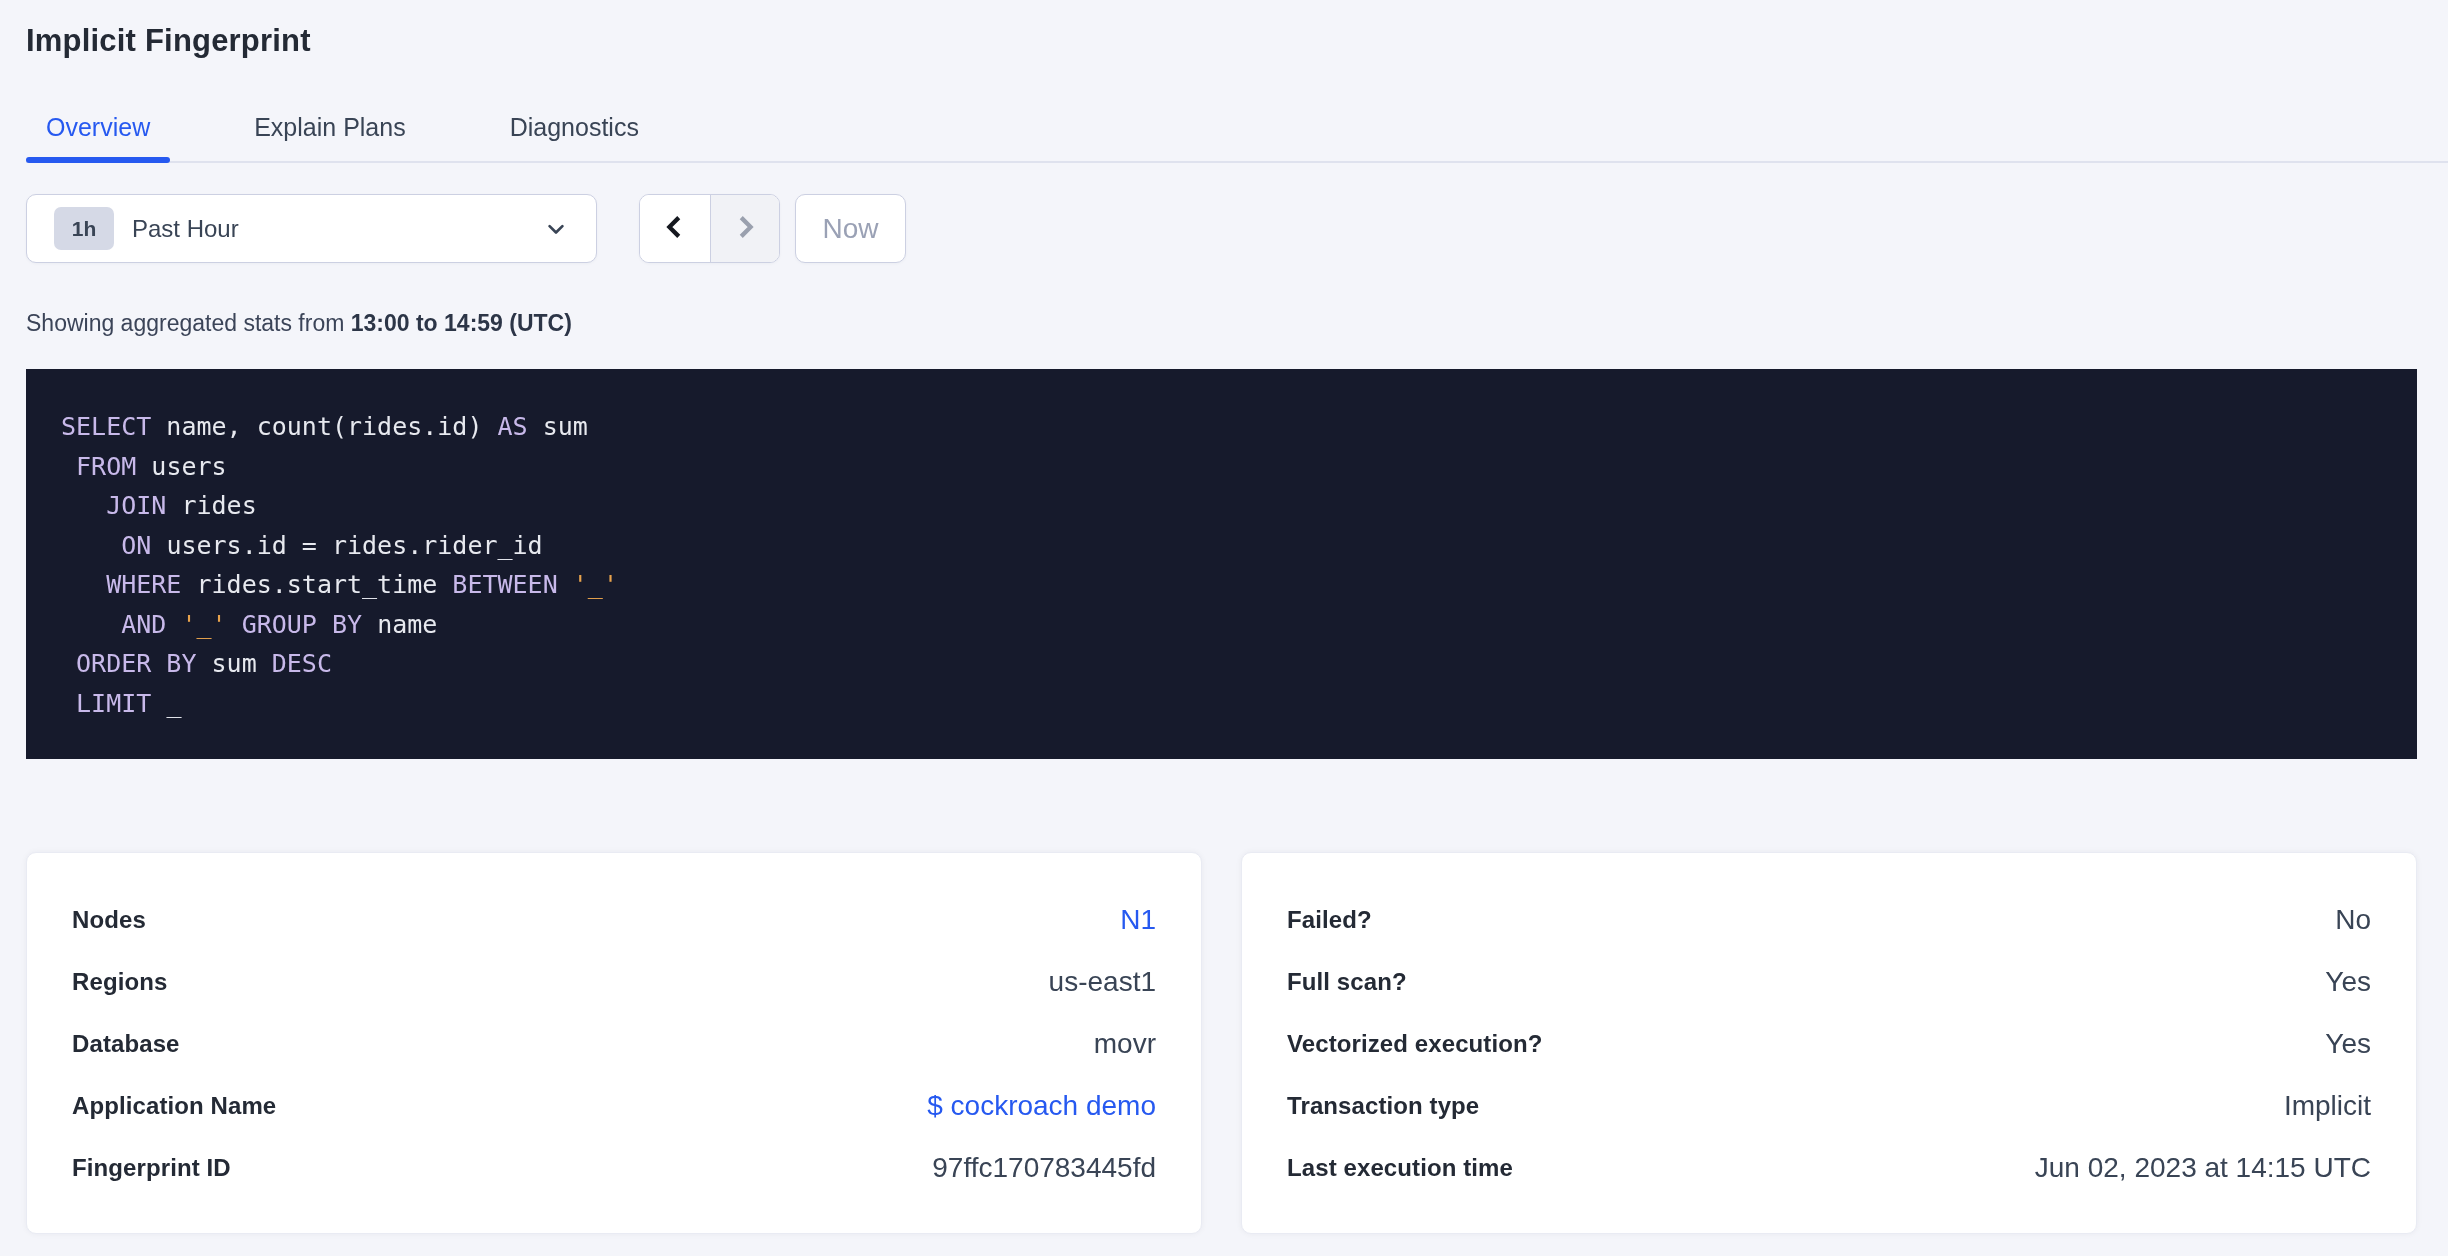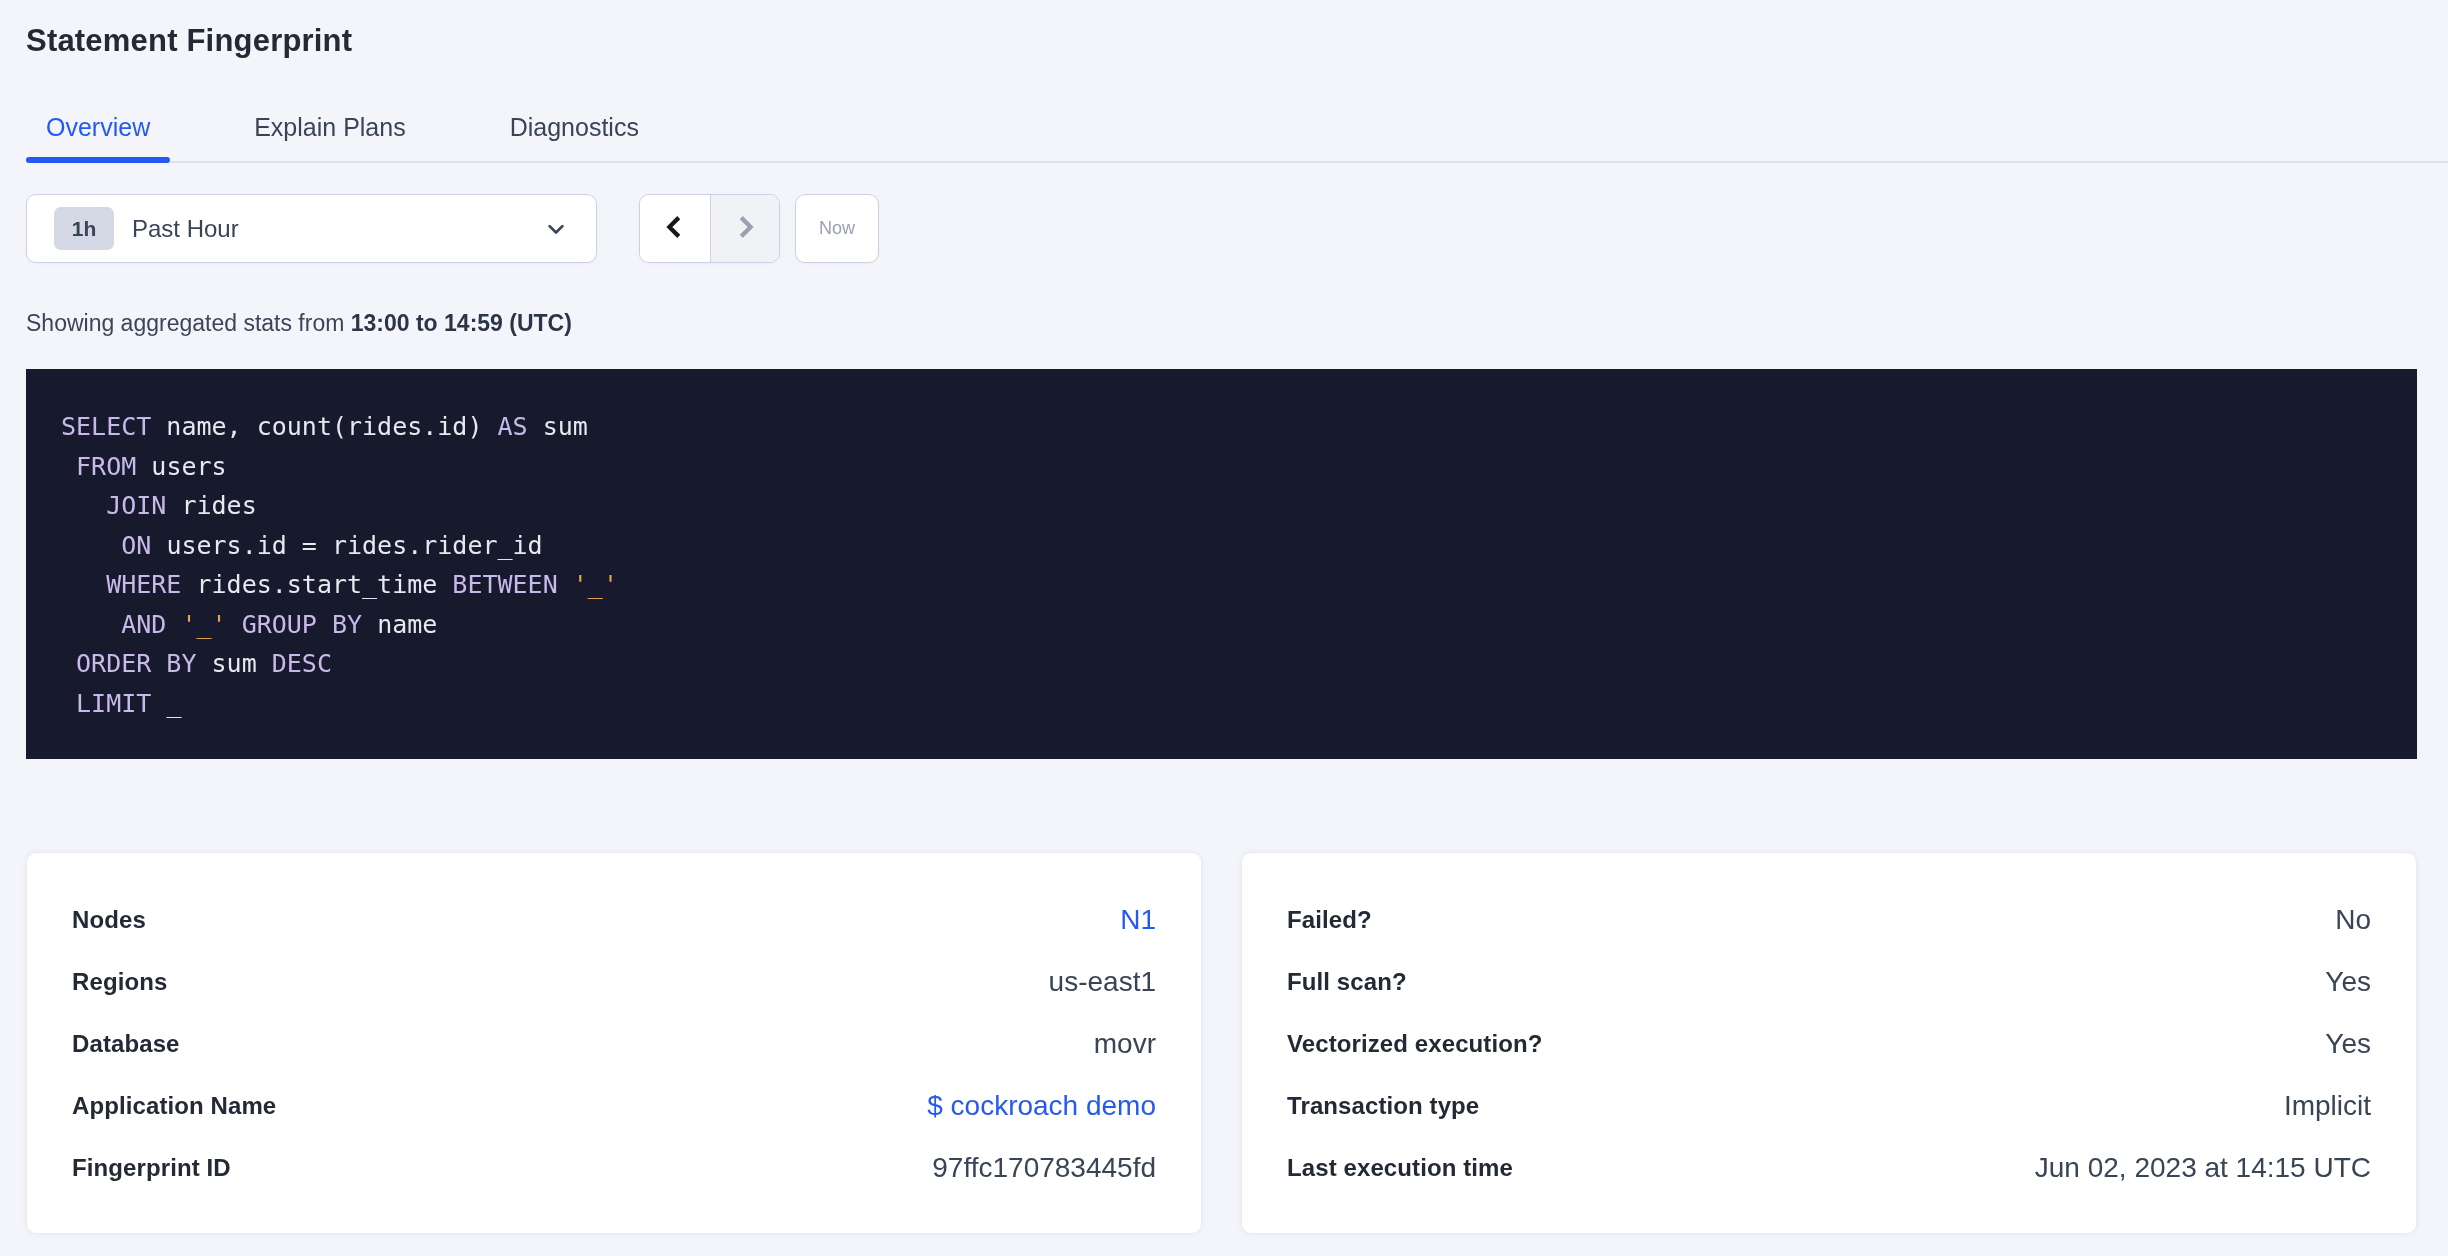--- a/index.html
+++ b/index.html
@@ -78,24 +78,24 @@
   }
   .step-btn{
     width:70px;display:flex;align-items:center;justify-content:center;
     cursor:pointer;background:#fff;
   }
   .step-btn.next{
     background:#f1f2f6;border-left:1px solid var(--ctl-border);
     cursor:default;
   }
   .now-btn{
-    margin-left:15px;height:69px;width:84px;
+    margin-left:15px;height:69px;width:111px;
     border:1px solid var(--ctl-border);border-radius:10px;background:#fff;
     display:flex;align-items:center;justify-content:center;
-    font-size:18px;font-weight:500;color:var(--muted);
+    font-size:28px;font-weight:500;color:var(--muted);
     box-shadow:0 1px 3px rgba(30,40,80,.04);
     cursor:default;
   }
 
   
   .stats-line{
     margin:45px 31px 0 26px;
     font-size:23px;line-height:30px;color:#3b4458;
   }
   .stats-line b{color:#2c3547;font-weight:700;}
@@ -129,21 +129,21 @@
   }
   .card-label{font-size:24px;font-weight:700;color:var(--ink);letter-spacing:.1px;}
   .card-value{font-size:28px;color:var(--ink2);text-align:right;}
   .card-value.link{color:var(--accent);cursor:pointer;}
 </style>
 </head>
 <body>
 
 <div class="page">
 
-  <h1 class="page-title">Statement Fingerprint</h1>
+  <h1 class="page-title">Implicit Fingerprint</h1>
 
   <div class="tabs-wrap">
     <div class="tab active">Overview</div>
     <div class="tab">Explain Plans</div>
     <div class="tab">Diagnostics</div>
   </div>
 
   <div class="controls-row">
     <div class="time-dropdown">
       <span class="interval-badge">1h</span>

